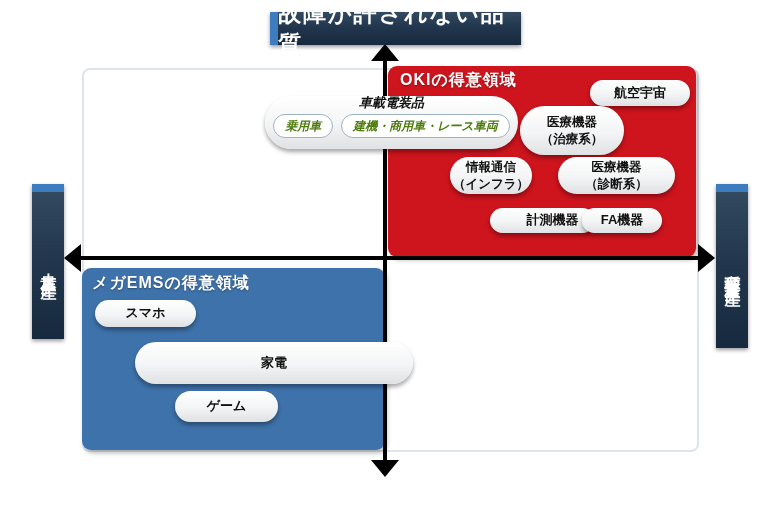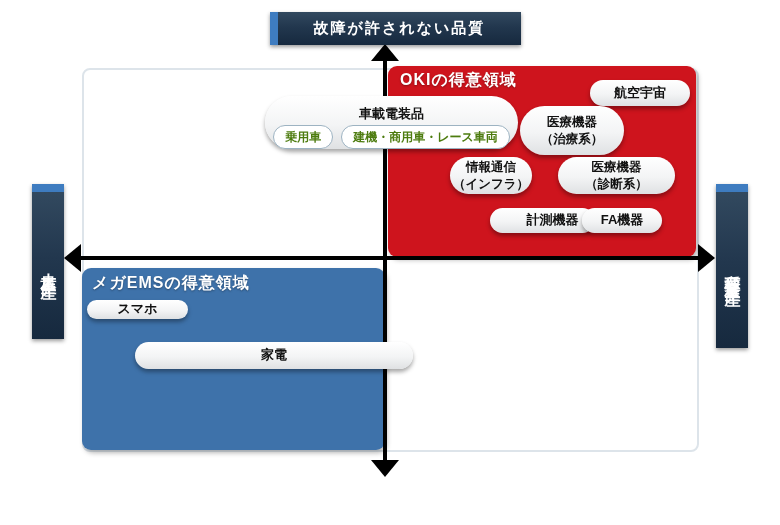--- a/index.html
+++ b/index.html
@@ -30,21 +30,21 @@
   .tri.up    { left:371px; top:44px;  border-left:14px solid transparent; border-right:14px solid transparent; border-bottom:17px solid #000; }
   .tri.down  { left:371px; top:460px; border-left:14px solid transparent; border-right:14px solid transparent; border-top:17px solid #000; }
   .tri.left  { left:64px;  top:244px; border-top:14px solid transparent; border-bottom:14px solid transparent; border-right:17px solid #000; }
   .tri.right { left:698px; top:244px; border-top:14px solid transparent; border-bottom:14px solid transparent; border-left:17px solid #000; }
   
   .banner {
     position:absolute; display:flex; align-items:center; justify-content:center;
     background:linear-gradient(180deg,#32495f 0%,#22374e 45%,#16293e 100%);
     color:#fff; font-weight:bold; box-shadow:0 2px 4px rgba(0,0,0,.4);
   }
-  .banner.horiz { font-size:15px; letter-spacing:2px; border-left:8px solid #3e7cc0; }
+  .banner.horiz { font-size:23px; letter-spacing:2px; border-left:8px solid #3e7cc0; }
   .banner.top-b    { left:270px; top:12px;  width:243px; height:33px; }
   .banner.bottom-b { left:270px; top:481px; width:243px; height:33px; }
   .banner.vert {
     writing-mode:vertical-rl; text-orientation:upright; font-size:16px; letter-spacing:3px;
     border-top:8px solid #3e7cc0;
   }
   .banner.left-b  { left:32px;  top:184px; width:32px; height:147px; }
   .banner.right-b { left:716px; top:184px; width:32px; height:156px; }
   
   .pill {
@@ -55,29 +55,29 @@
     white-space:pre-line; line-height:1.3;
   }
   .pill.two-line { font-size:12.5px; }
   .p-aerospace { left:590px; top:80px;  width:100px; height:26px; }
   .p-medtreat  { left:520px; top:106px; width:104px; height:49px; }
   .p-infocomm  { left:443px; top:157px; width:82px;  height:37px; font-size:12px;margin-left:7px; }
   .p-meddiag   { left:558px; top:157px; width:117px; height:37px; font-size:12px; }
   .p-measure   { left:490px; top:208px; width:85px;  height:25px;padding-left:20px; }
   .p-fa        { left:582px; top:208px; width:80px;  height:25px; }
   .p-housing   { left:262px; top:246px; width:258px; height:34px; }
-  .p-sumaho    { left:87px;  top:300px; width:101px; height:19px; }
-  .p-kaden     { left:135px; top:342px; width:278px; height:27px; }
+  .p-sumaho    { left:95px;  top:300px; width:101px; height:27px; }
+  .p-kaden     { left:135px; top:342px; width:278px; height:42px; }
   .p-game      { left:175px; top:391px; width:103px; height:31px; }
   
   .group-pill {
     position:absolute; left:265px; top:96px; width:253px; height:53px;
     background:linear-gradient(180deg,#ffffff 0%,#f3f4f5 55%,#dfe1e3 100%);
     border-radius:27px; box-shadow:0 3px 4px rgba(0,0,0,.35);
-    display:flex; flex-direction:column; align-items:center; justify-content:flex-end;
+    display:flex; flex-direction:column; align-items:center; justify-content:flex-start;font-style:italic;
   }
   .group-title { font-weight:bold; font-size:13px; color:#111; line-height:1; margin-bottom:5px; }
   .sub-row { display:flex; gap:8px; align-items:center; }
   .sub-pill {
     display:flex; align-items:center; justify-content:center;
     background:#ffffff; border:1px solid #9db3c2; border-radius:12px;
     height:22px; padding:0 11px; font-weight:bold; font-size:12px; color:#4d7c0f;
     white-space:nowrap;
   }
 </style>
@@ -118,14 +118,15 @@
   <div class="pill p-infocomm two-line">情報通信
 （インフラ）</div>
   <div class="pill p-meddiag two-line">医療機器
 （診断系）</div>
   <div class="pill p-measure">計測機器</div>
   <div class="pill p-fa">FA機器</div>
 
 
   <div class="pill p-sumaho">スマホ</div>
   <div class="pill p-kaden">家電</div>
+  <div class="pill p-game">ゲーム</div>
 
 </div>
 
 </body></html>

